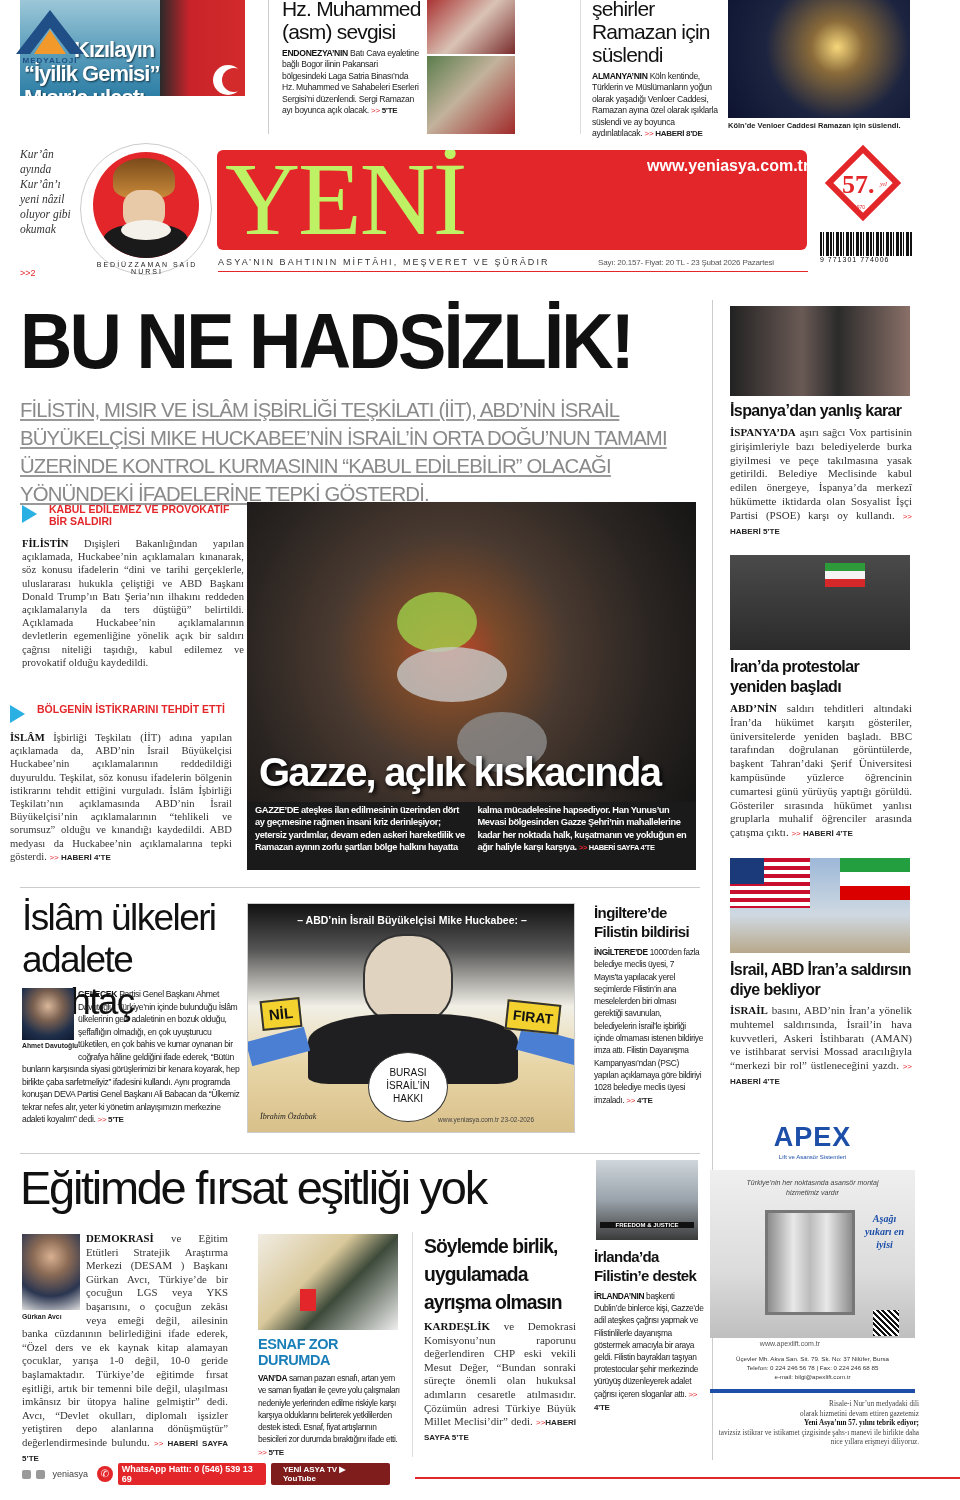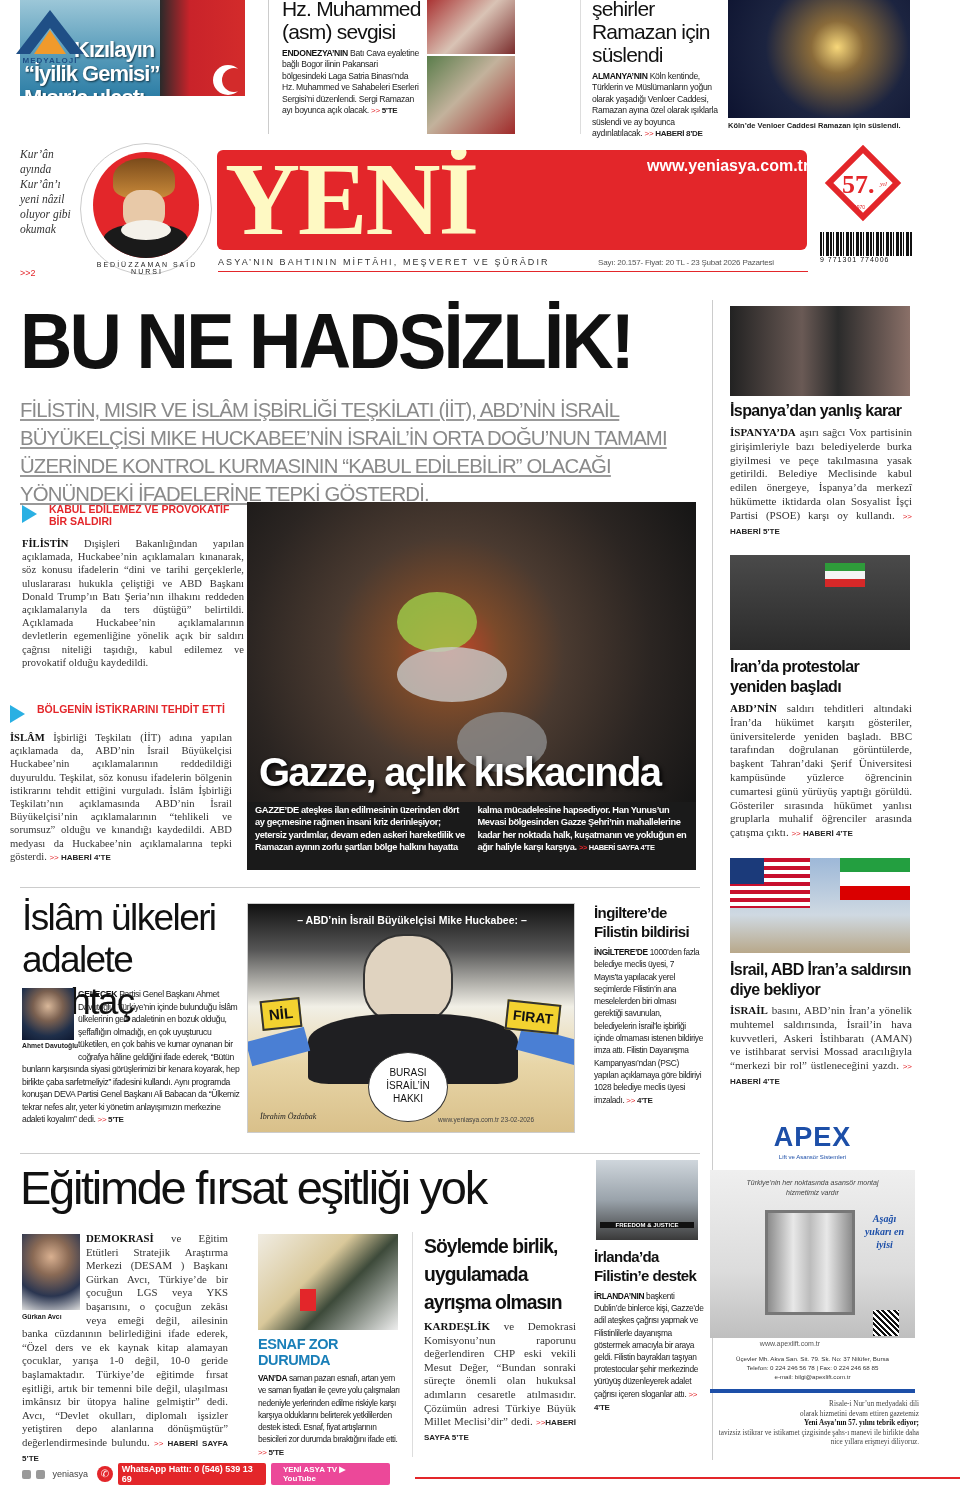--- a/index.html
+++ b/index.html
@@ -64,21 +64,21 @@
   <div class="abs" style="left:12px;top:8px;width:106px;height:106px;border-radius:50%;background:#e3262a;overflow:hidden">
     <div class="abs" style="left:20px;top:6px;width:62px;height:40px;border-radius:50% 50% 30% 30%;background:linear-gradient(180deg,#7a4a1a,#c98a3a)"></div>
     <div class="abs" style="left:30px;top:38px;width:42px;height:40px;border-radius:40%;background:#e8c9a8"></div>
     <div class="abs" style="left:10px;top:72px;width:85px;height:40px;border-radius:40% 40% 0 0;background:#1a1a1a"></div>
     <div class="abs" style="left:28px;top:68px;width:50px;height:20px;border-radius:50%;background:#f4f1ea"></div>
   </div>
   <div class="abs" style="left:0;top:117px;width:132px;text-align:center;font-family:'Liberation Sans',sans-serif;font-size:7px;letter-spacing:2px;color:#222">BEDİÜZZAMAN SAİD NURSİ</div>
 </div>
 
 <div class="abs" style="left:217px;top:150px;width:590px;height:100px;background:#e3262a;border-radius:6px;overflow:hidden">
-  <div class="abs" style="left:8px;top:-6px;font-family:'Liberation Serif',serif;font-weight:bold;font-size:104px;line-height:110px;color:#fef9c3;letter-spacing:-2px">YENİ</div>
+  <div class="abs" style="left:8px;top:-6px;font-family:'Liberation Serif',serif;font-weight:normal;font-size:104px;line-height:110px;color:#bef264;letter-spacing:-2px">YENİ</div>
   <div class="abs cond" style="left:430px;top:7px;font-size:16px;color:#fff;font-weight:bold">www.yeniasya.com.tr</div>
 </div>
 <div class="abs cond" style="left:218px;top:257px;font-size:9px;letter-spacing:2.1px;color:#333">ASYA’NIN BAHTININ MİFTÂHI, MEŞVERET VE ŞÛRÂDIR</div>
 <div class="abs cond" style="left:598px;top:258px;font-size:8px;color:#555;letter-spacing:-0.2px">Sayı: 20.157- Fiyat: 20 TL - 23 Şubat 2026 Pazartesi</div>
 <div class="hline" style="left:218px;top:271px;width:590px;background:#e3262a"></div>
 
 <div class="abs" style="left:824px;top:150px;width:76px;height:76px">
   <div class="abs" style="left:12px;top:6px;width:54px;height:54px;transform:rotate(45deg);border:6px solid #e3262a;background:#fff"></div>
   <div class="abs" style="left:18px;top:20px;font-family:'Liberation Serif',serif;font-size:26px;color:#e3262a;font-weight:bold">57.</div>
   <div class="abs" style="left:56px;top:30px;font-style:italic;font-size:7px;color:#e3262a">yıl</div>
@@ -231,15 +231,15 @@
     <div>tavizsiz istikrar ve istikamet çizgisinde şahs-ı manevi ile birlikte daha nice yıllara erişmeyi diliyoruz.</div>
   </div>
 </div>
 
 <div class="abs" style="left:22px;top:1465px;width:940px;height:18px;display:flex;align-items:center;gap:5px">
   <span style="display:inline-block;width:9px;height:9px;background:#999;border-radius:2px"></span>
   <span style="display:inline-block;width:9px;height:9px;background:#999;border-radius:2px"></span>
   <span class="cond" style="font-size:9px;color:#444;margin-left:3px;margin-right:4px">yeniasya</span>
   <span style="display:inline-block;width:16px;height:16px;border-radius:50%;background:#e3262a;color:#fff;font-size:10px;text-align:center;line-height:16px">✆</span>
   <span class="cond" style="background:#e3262a;color:#fff;font-size:9px;font-weight:bold;padding:1px 4px;border-radius:2px">WhatsApp Hattı: 0 (546) 539 13 69</span>
-  <span class="cond" style="background:#ec4899;color:#fff;font-size:8px;font-weight:bold;padding:2px 12px;border-radius:2px"><span>YENİ ASYA TV</span> <span>▶</span> <span>YouTube</span></span>
+  <span class="cond" style="background:#7f1d1d;color:#fff;font-size:8px;font-weight:bold;padding:2px 12px;border-radius:2px"><span>YENİ ASYA TV</span> <span>▶</span> <span>YouTube</span></span>
   <span style="display:inline-block;width:560px;height:2px;background:#e3262a;margin-left:20px;margin-top:8px"></span>
 </div>
 
 </body></html>

